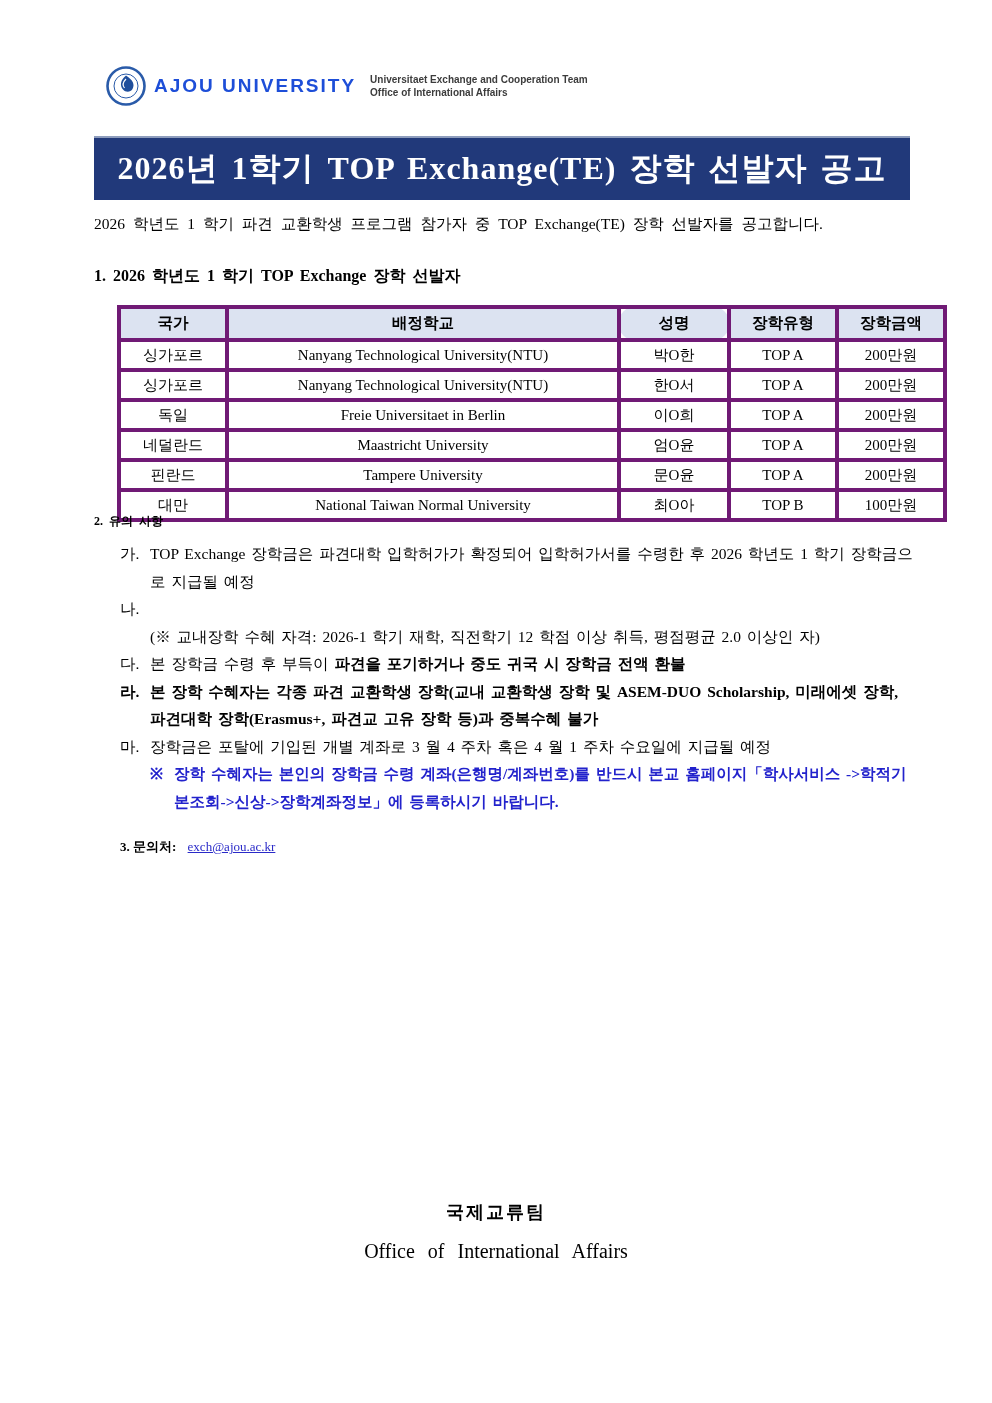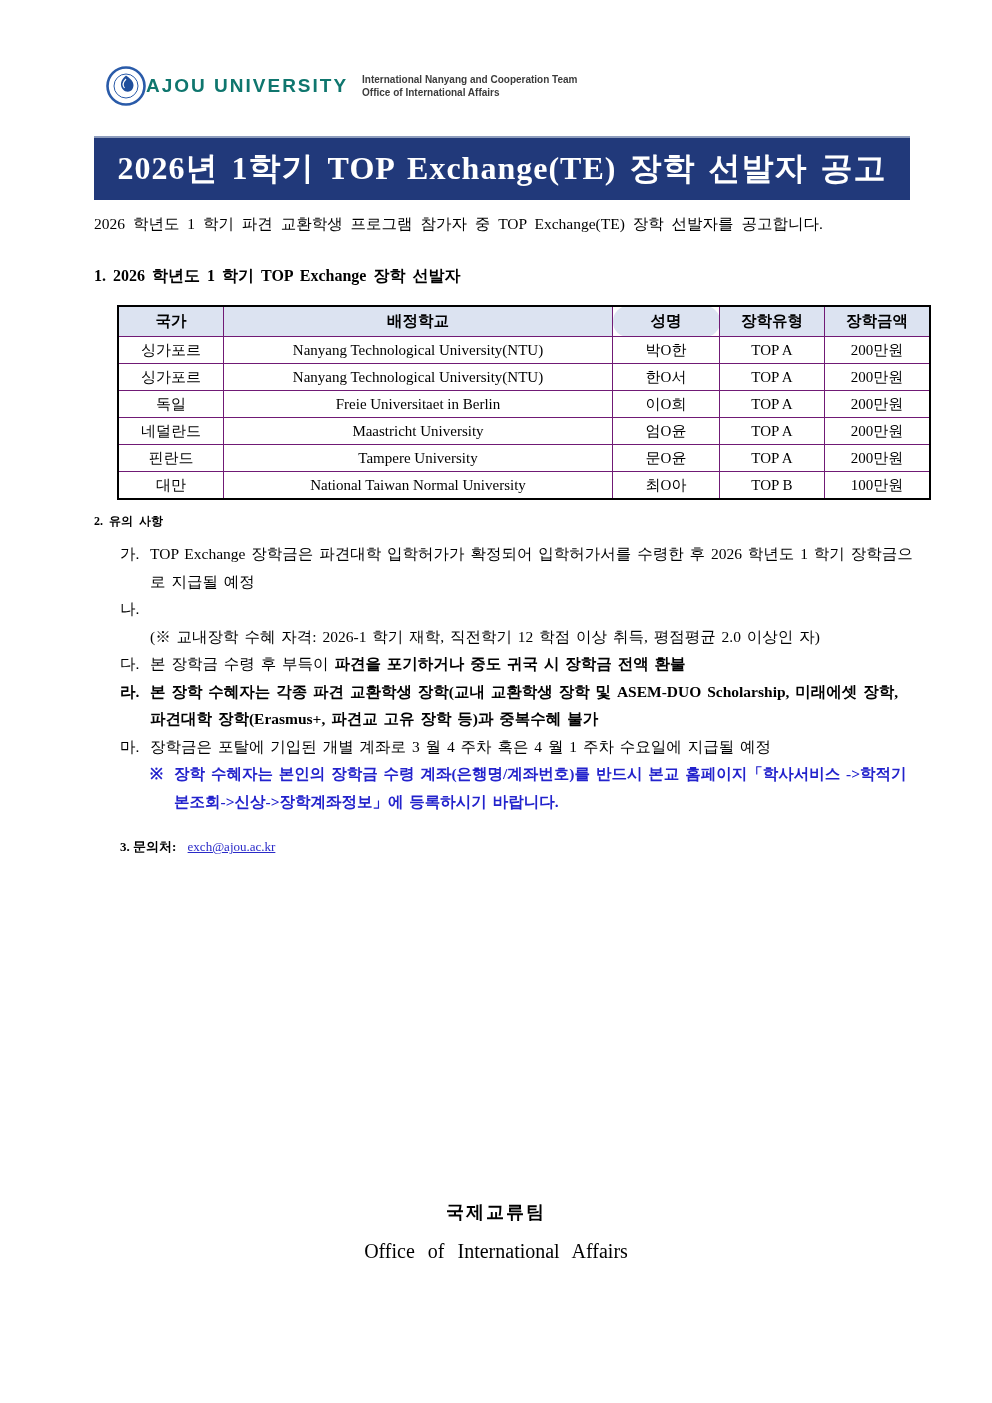--- a/index.html
+++ b/index.html
@@ -6,41 +6,41 @@
   .page {
     position:relative; width:992px; height:1403px; margin:0 auto;
     background:#ffffff; overflow:hidden;
     font-family:"Liberation Serif","DejaVu Serif",serif; color:#000;
   }
   
   .logo-row { position:absolute; left:106px; top:66px; display:flex; align-items:center; }
   .emblem { width:40px; height:40px; flex:none; }
   .logo-text {
     font-family:"Liberation Sans","DejaVu Sans",sans-serif;
-    font-size:19px; font-weight:700; letter-spacing:2px; color:#0f766e;
-    margin:0 14px 0 0; white-space:nowrap;
+    font-size:19px; font-weight:700; letter-spacing:2px; color:#1d4ed8;
+    margin:0 14px 0 8px; white-space:nowrap;
   }
   .dept {
     font-family:"Liberation Sans","DejaVu Sans",sans-serif;
     font-size:10px; font-weight:700; color:#3c3c3c; line-height:13px;
   }
   
   .banner {
     position:absolute; left:94px; top:136px; width:816px; height:62px;
     background:#21397a; border-top:2px solid #8e9dbd;
     display:flex; align-items:center; justify-content:center;
   }
   .banner-title { color:#ffffff; font-size:32px; font-weight:700; letter-spacing:1px; word-spacing:4px; white-space:nowrap; }
   
   .intro { position:absolute; left:94px; top:214px; width:820px; font-size:15.5px; word-spacing:4px; }
   
   .h-sec1 { position:absolute; left:94px; top:266px; font-size:16px; font-weight:700; word-spacing:3px;text-align:center; }
   .table-wrap { position:absolute; left:117px; top:305px; }
   table.sch { border-collapse:collapse; border:2px solid #000; }
-  table.sch th, table.sch td { border:1px solid #701a75; text-align:center; padding:0 4px; font-size:15px; }
+  table.sch th, table.sch td { border:4px solid #701a75; text-align:center; padding:0 4px; font-size:15px; }
   table.sch th { height:29px; font-weight:700; font-size:15.5px; }
   table.sch td { height:26px; }
   .c-country { width:96px; } .c-univ { width:380px; } .c-name { width:98px;border-radius:15px; }
   .c-type { width:96px; } .c-amount { width:96px; }
   
   .section2 { position:absolute; left:94px; top:513px; width:822px; }
   .h-sec2 { font-size:12px; font-weight:700; word-spacing:3px; margin:0 0 10px 0; }
   .items { padding-left:26px; }
   .item { display:flex; line-height:27.5px; font-size:15.5px; }
   .marker { flex:none; width:30px; }
@@ -71,21 +71,21 @@
     <span class="emblem">
       <svg viewBox="0 0 40 40" width="40" height="40">
         <circle cx="20" cy="20" r="18.5" fill="#ffffff" stroke="#2a5ba9" stroke-width="2.6"></circle>
         <circle cx="20" cy="20" r="12" fill="#ffffff" stroke="#2a5ba9" stroke-width="1"></circle>
         <path d="M20 9.5 c-5.5 4.5 -6.5 10 -3 14 c2.5 3 7.5 3 9.5 -0.5 c2.5 -4.5 0.5 -9 -6.5 -13.5z" fill="#1f4e9c"></path>
         <path d="M20 13 c-3 3 -3.5 6.5 -1.5 9" stroke="#ffffff" stroke-width="1.2" fill="none"></path>
       </svg>
     </span>
     <span class="logo-text">AJOU UNIVERSITY</span>
     <span class="dept">
-      <span>International Nanyang and Cooperation Team</span><br>
+      <span>Universitaet Exchange and Cooperation Team</span><br>
       <span>Office of International Affairs</span>
     </span>
   </div>
 
   <div class="banner" style="background: rgb(33, 57, 122);">
     <span class="banner-title">2026년 1학기 TOP Exchange(TE) 장학 선발자 공고</span>
   </div>
 
   <div class="intro">2026 학년도 1 학기 파견 교환학생 프로그램 참가자 중 TOP Exchange(TE) 장학 선발자를 공고합니다.</div>
 

